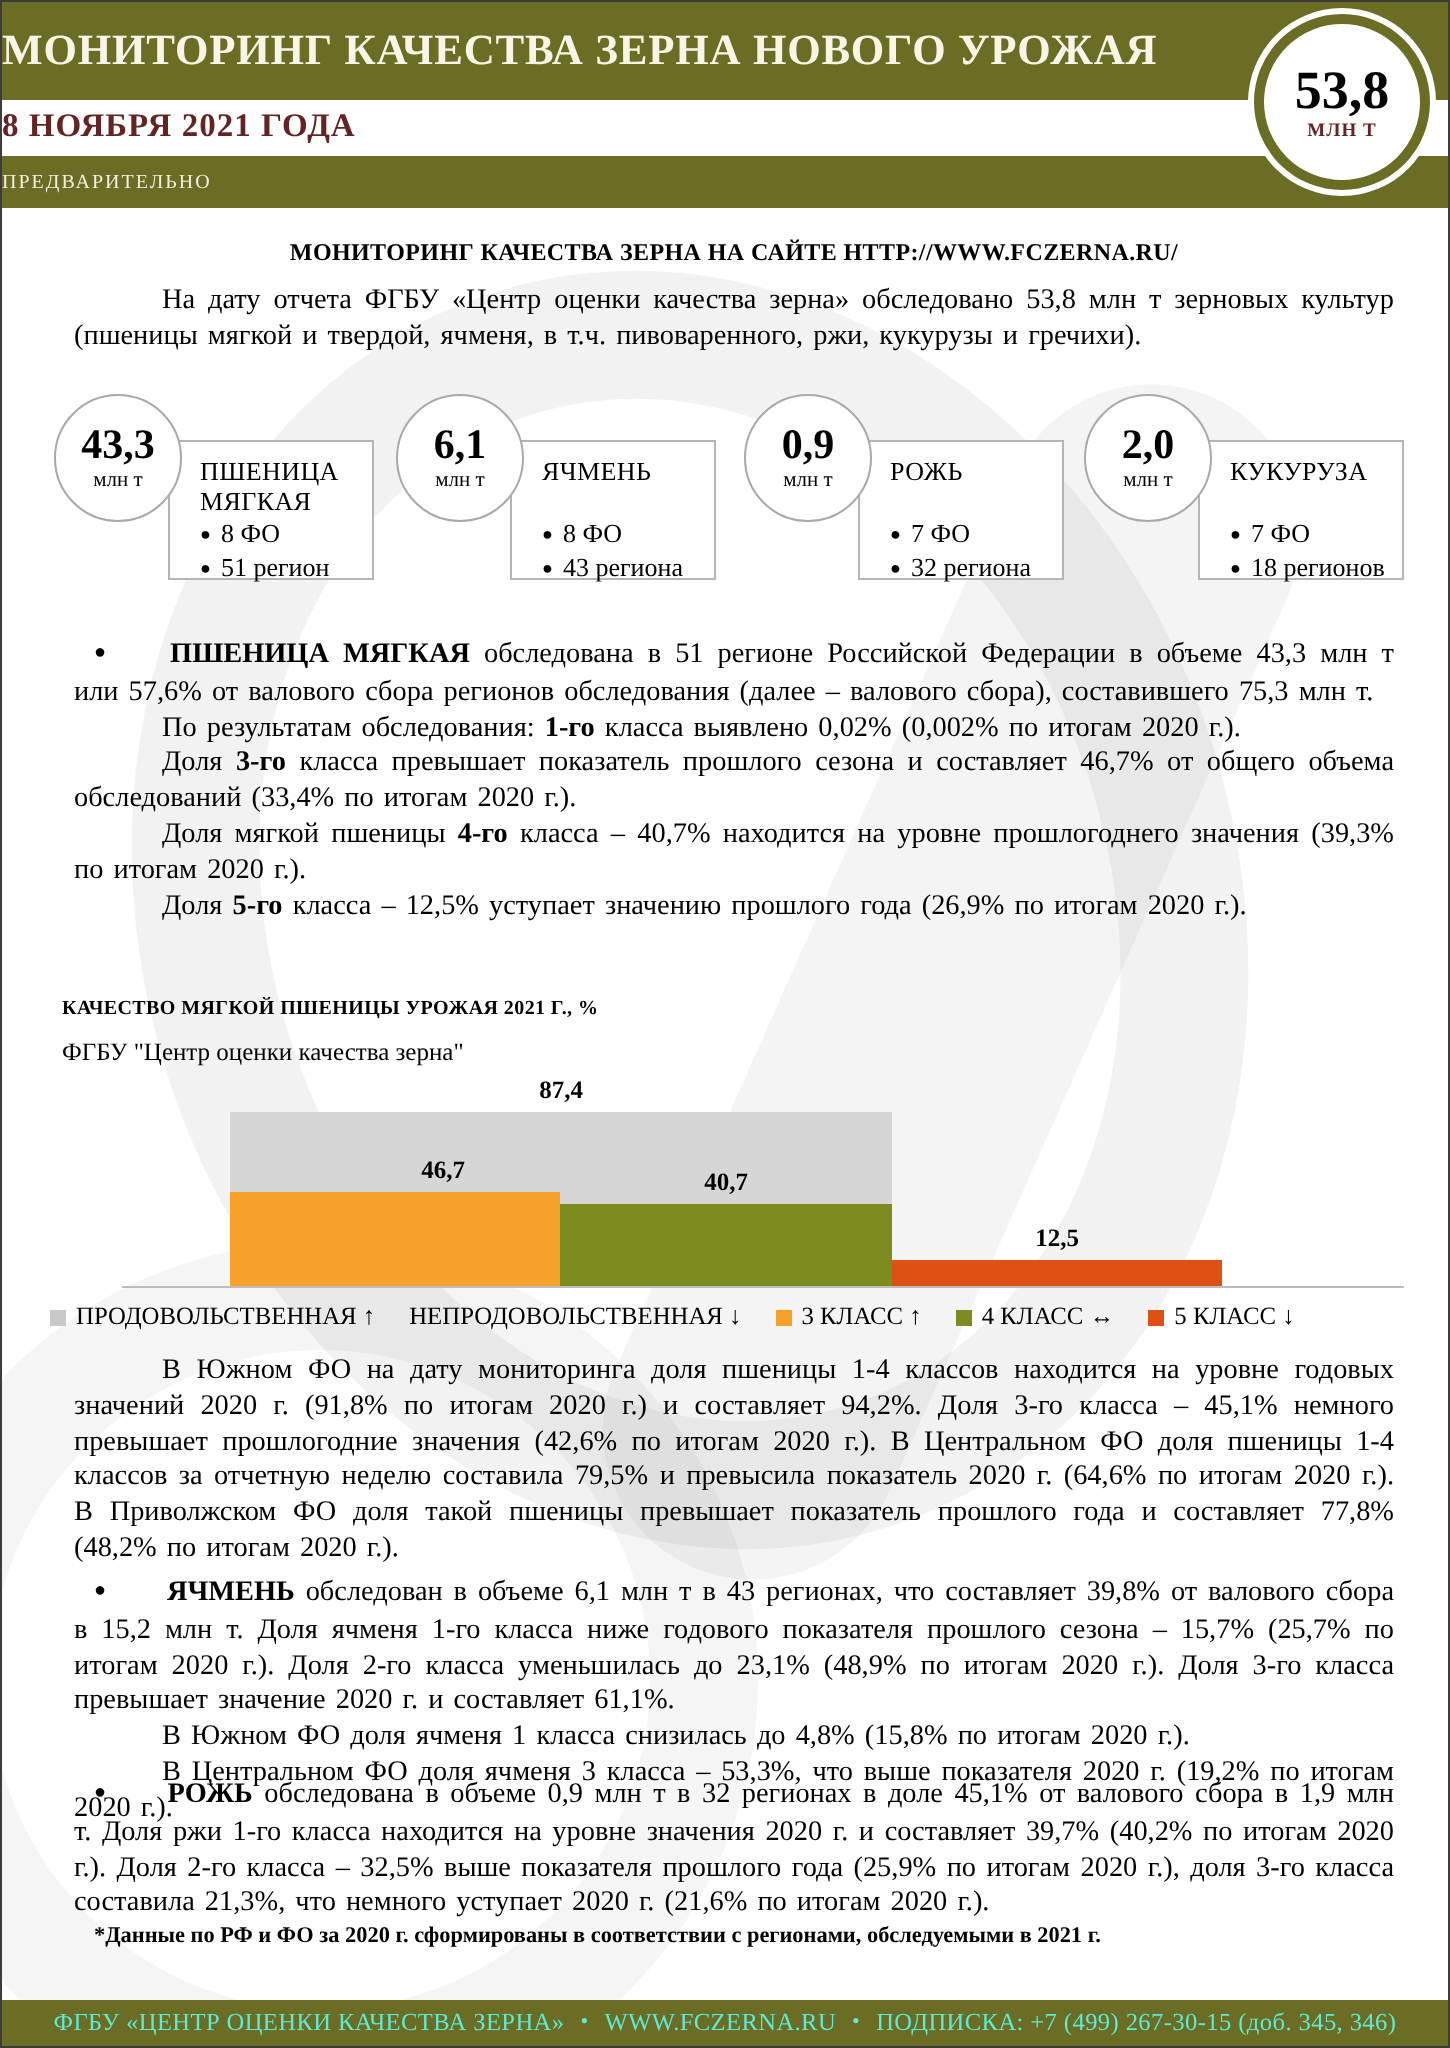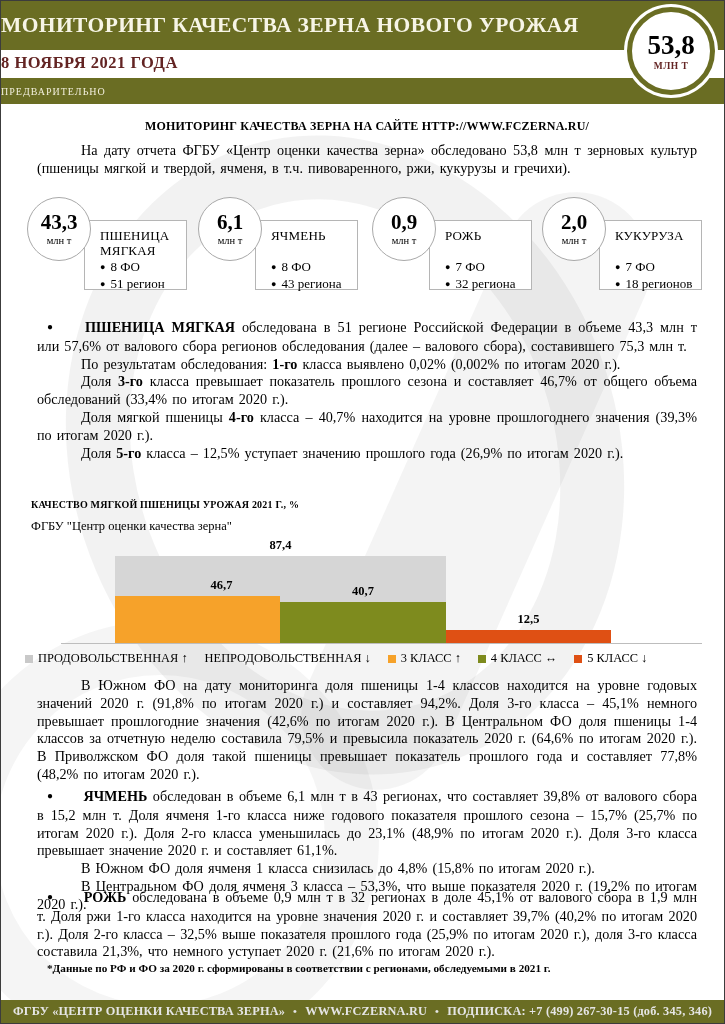--- a/index.html
+++ b/index.html
@@ -55,21 +55,21 @@
   .bars{position:absolute;left:0;top:531px;width:723px;height:112px;}
   .axis{position:absolute;left:60px;right:22px;bottom:0;height:1px;background:#bdbdbd;}
   .bar{position:absolute;bottom:1px;}
   .bar-label{position:absolute;text-align:center;font-weight:bold;font-size:12.5px;}
   .legend{position:absolute;left:24px;top:650px;display:flex;align-items:center;gap:17px;font-size:12.4px;white-space:nowrap;}
   .lg-item{display:flex;align-items:center;gap:5px;}
   .lg-swatch{width:8px;height:8px;display:inline-block;}
   
   .footer{position:absolute;left:0;right:0;bottom:0;height:23px;background:#6a6d23;
           display:flex;align-items:center;justify-content:center;gap:8px;
-          color:#e5e5e5;font-weight:bold;font-size:12.3px;letter-spacing:.2px;}
+          color:#5eead4;font-weight:normal;font-size:12.3px;letter-spacing:.2px;}
   .footer .dot{font-size:11px;position:relative;top:-1px;}
   b{font-weight:bold;}
 </style>
 </head>
 <body>
 
 <div class="page">
 
   <div class="wm wm1"></div>
   <div class="wm wm2"></div>

